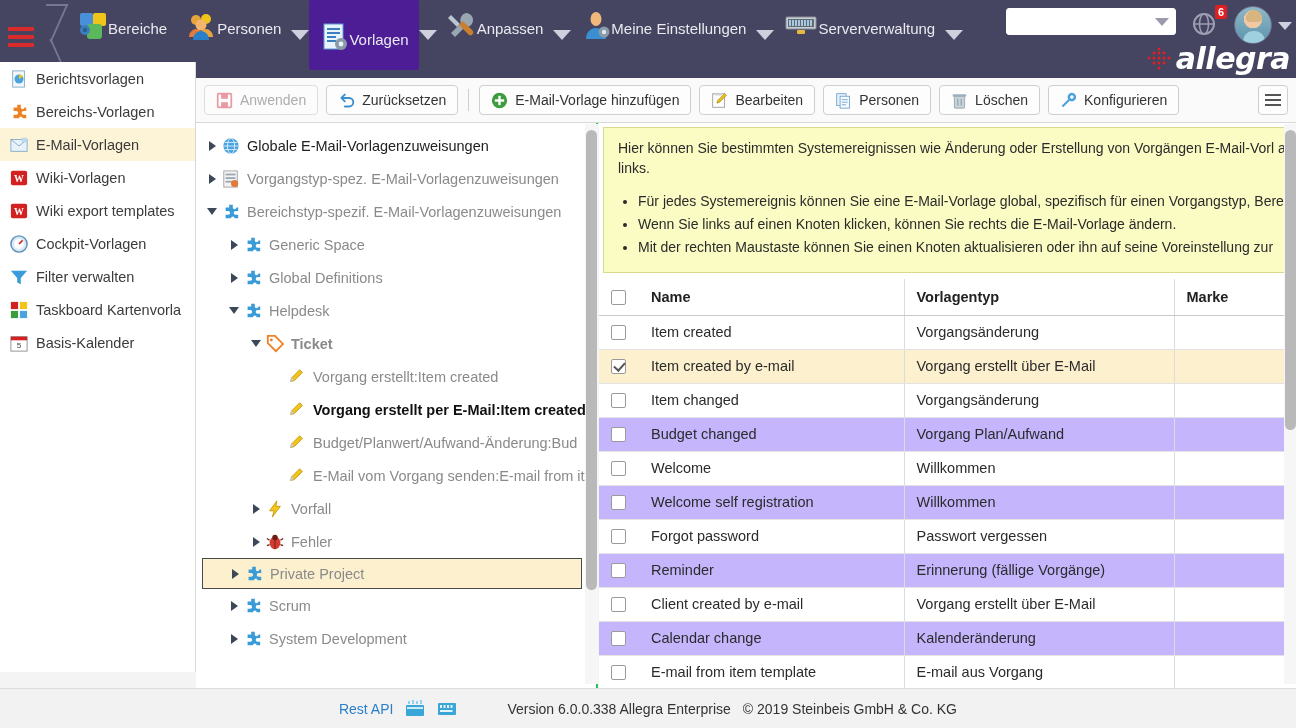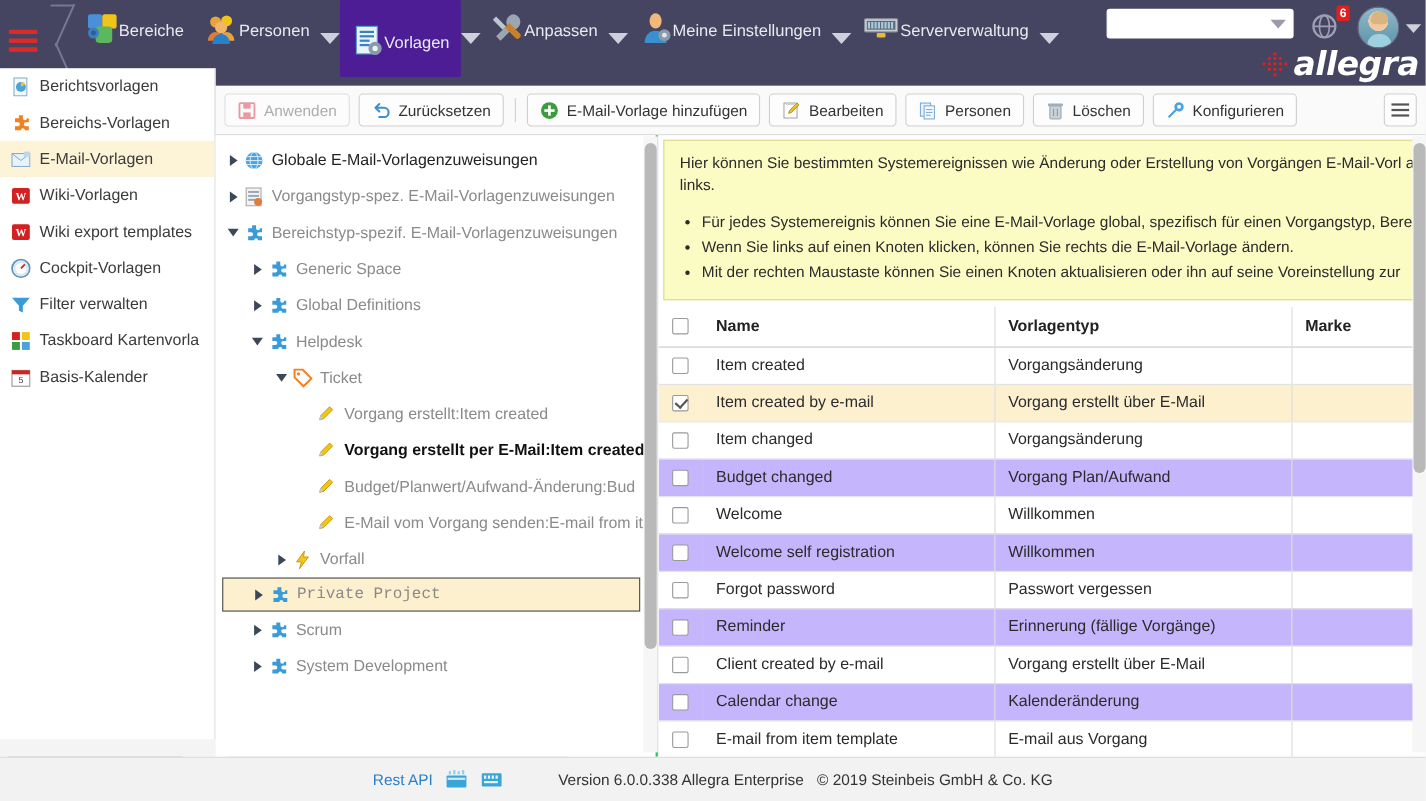--- a/index.html
+++ b/index.html
@@ -139,21 +139,21 @@
     width: 402px; height: 565px;
     background:#fff; border-right:2px solid #22c55e;
     overflow:hidden;
   }
   .tnode {
     display:flex; align-items:center; height:33px;
     font-size:14.5px; color:#8a8a8a; white-space:nowrap; cursor:pointer;
   }
   .tnode.dark { color:#222; }
   .tnode.bold { color:#111; font-weight:600; }
-  .tnode.sel { background:#fdf0cf; border:1px solid #4a4a4a; height:31px;font-family:Liberation Mono, monospace; }
+  .tnode.sel { background:#fdf0cf; border:1px solid #4a4a4a; height:31px; }
   .tw { width:20px; flex:none; display:flex; align-items:center; justify-content:center; }
   .caret-r { width:0;height:0;border-left:7px solid #3c4858;border-top:5px solid transparent;border-bottom:5px solid transparent;}
   .caret-d { width:0;height:0;border-top:7px solid #3c4858;border-left:5px solid transparent;border-right:5px solid transparent;}
   .tico { width:18px; height:18px; margin-right:7px; flex:none; position:relative;}
 
   
   #right {
     position:absolute; top:123px; left:599px;
     width: 697px; height:565px; background:#fff; overflow:hidden;
   }
@@ -552,21 +552,21 @@
       </div>
       <div class="tnode" style="padding-left: 22px;">
         <span class="tw">
           <span class="caret-d"></span>
         </span>
         <span class="tico"><svg viewBox="0 0 20 20" width="18" height="18">
             <path d="M8 2h4v3a2 2 0 104 0h2v4h-3a2 2 0 100 4h3v4h-4a2 2 0 10-4 0H4v-4h3a2 2 0 100-4H4V5h4z" fill="#3a9bd9"></path>
           </svg></span>
         <span>Helpdesk</span>
       </div>
-      <div class="tnode" style="padding-left: 44px;">
+      <div class="tnode" style="padding-left: 44px; font-weight: bold;">
         <span class="tw">
           <span class="caret-d"></span>
         </span>
         <span class="tico"><svg viewBox="0 0 20 20" width="18" height="18">
             <path d="M10 1L19 10l-8 8-9-9V1z" fill="none" stroke="#ef8123" stroke-width="2"></path>
             <circle cx="6" cy="5.5" r="1.6" fill="#ef8123"></circle>
           </svg></span>
         <span>Ticket</span>
       </div>
       <div class="tnode" style="padding-left: 66px;">
@@ -602,20 +602,37 @@
         <span>E-Mail vom Vorgang senden:E-mail from it</span>
       </div>
       <div class="tnode" style="padding-left: 44px;">
         <span class="tw">
           <span class="caret-r"></span>
         </span>
         <span class="tico"><svg viewBox="0 0 20 20" width="18" height="18">
             <path d="M12 1L4 12h5l-2 7 9-12h-5z" fill="#f5c518" stroke="#c79a10"></path>
           </svg></span>
         <span>Vorfall</span>
+      </div>
+      <div class="tnode" style="padding-left: 44px;">
+        <span class="tw">
+          <span class="caret-r"></span>
+        </span>
+        <span class="tico"><svg viewBox="0 0 20 20" width="18" height="18">
+            <ellipse cx="10" cy="11" rx="6" ry="7" fill="#d23b2e"></ellipse>
+            <circle cx="10" cy="5" r="3" fill="#6a1f18"></circle>
+            <g stroke="#6a1f18" stroke-width="1.4">
+              <line x1="4" y1="8" x2="1" y2="6"></line>
+              <line x1="16" y1="8" x2="19" y2="6"></line>
+              <line x1="4" y1="13" x2="1" y2="14"></line>
+              <line x1="16" y1="13" x2="19" y2="14"></line>
+            </g>
+            <line x1="10" y1="5" x2="10" y2="18" stroke="#6a1f18"></line>
+          </svg></span>
+        <span>Fehler</span>
       </div>
       <div class="tnode sel" style="padding-left: 22px; width: 380px;">
         <span class="tw">
           <span class="caret-r"></span>
         </span>
         <span class="tico"><svg viewBox="0 0 20 20" width="18" height="18">
             <path d="M8 2h4v3a2 2 0 104 0h2v4h-3a2 2 0 100 4h3v4h-4a2 2 0 10-4 0H4v-4h3a2 2 0 100-4H4V5h4z" fill="#3a9bd9"></path>
           </svg></span>
         <span>Private Project</span>
       </div>

